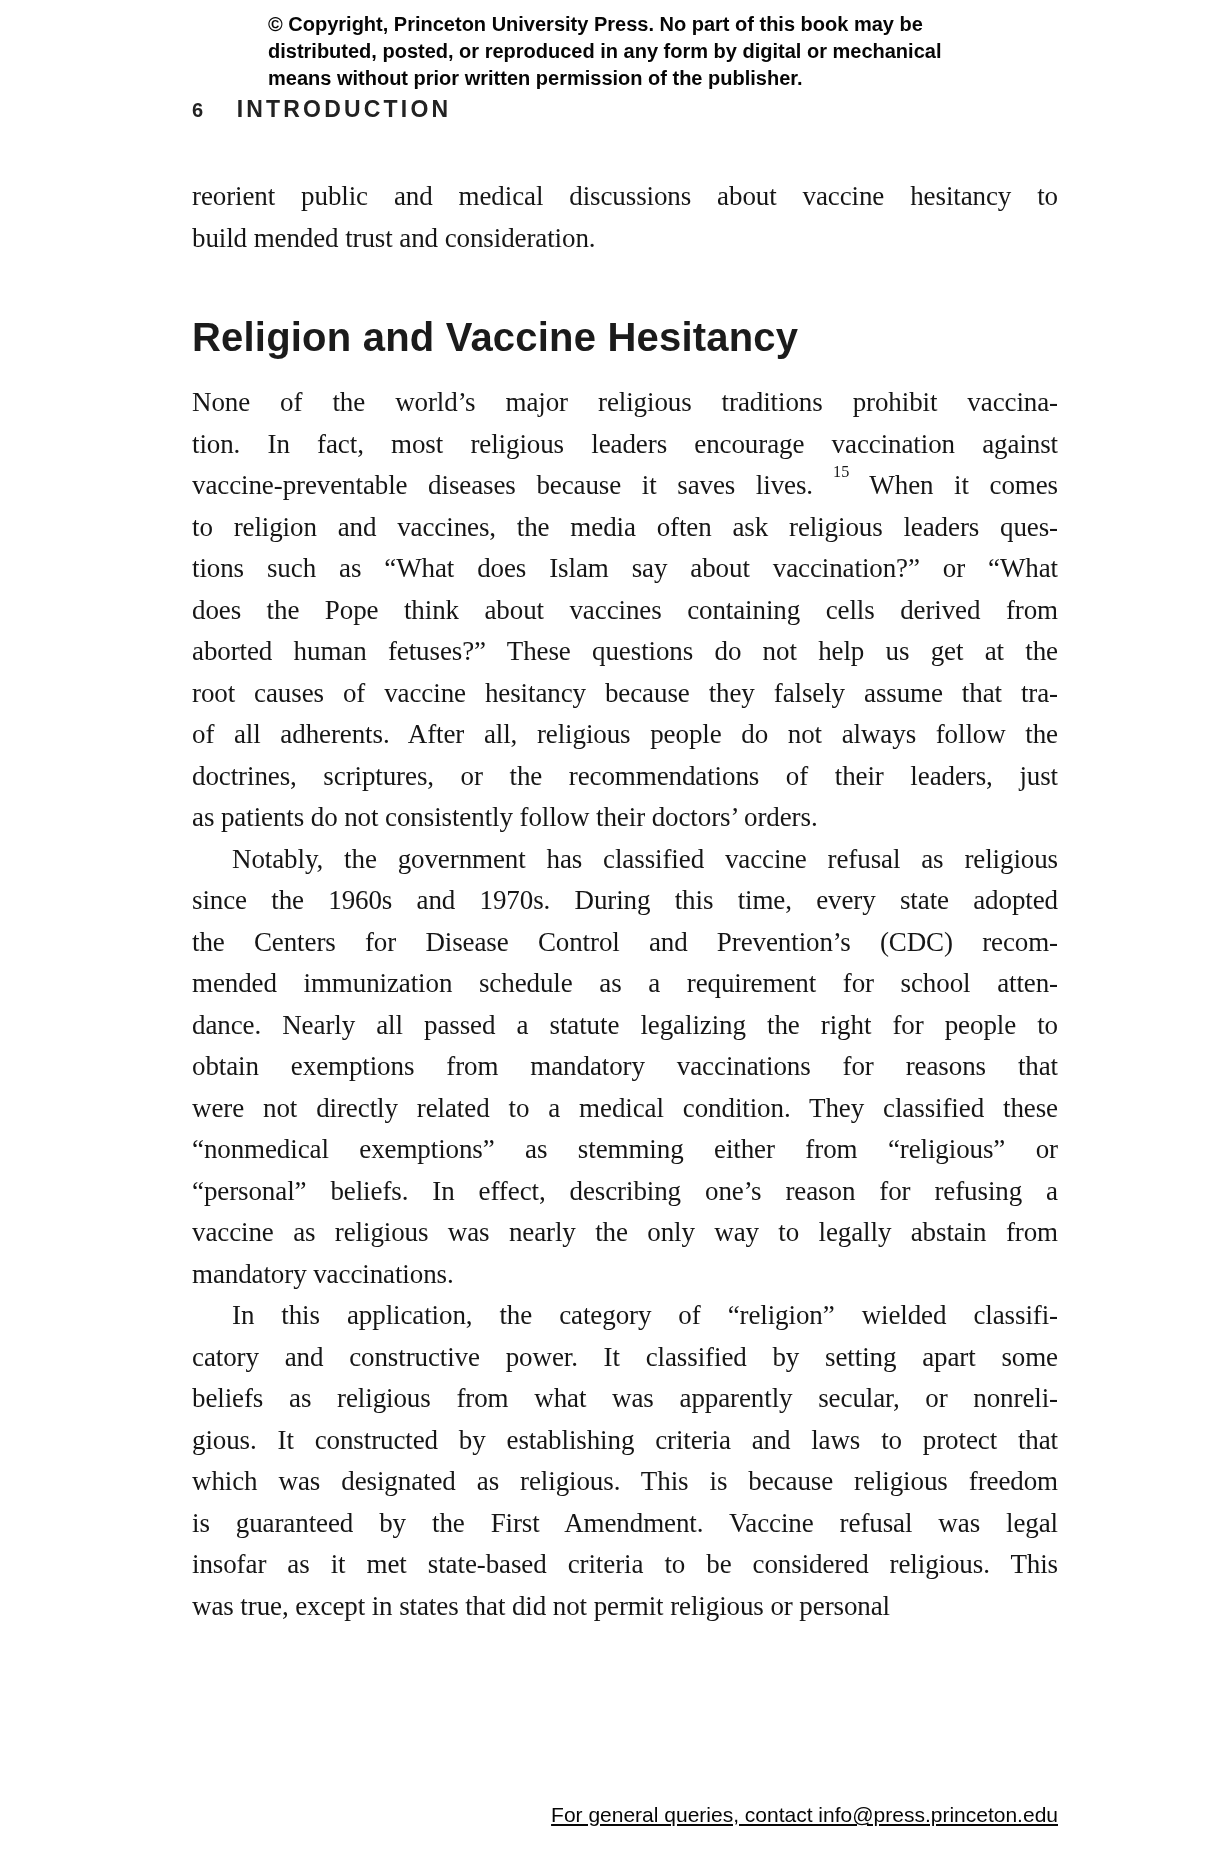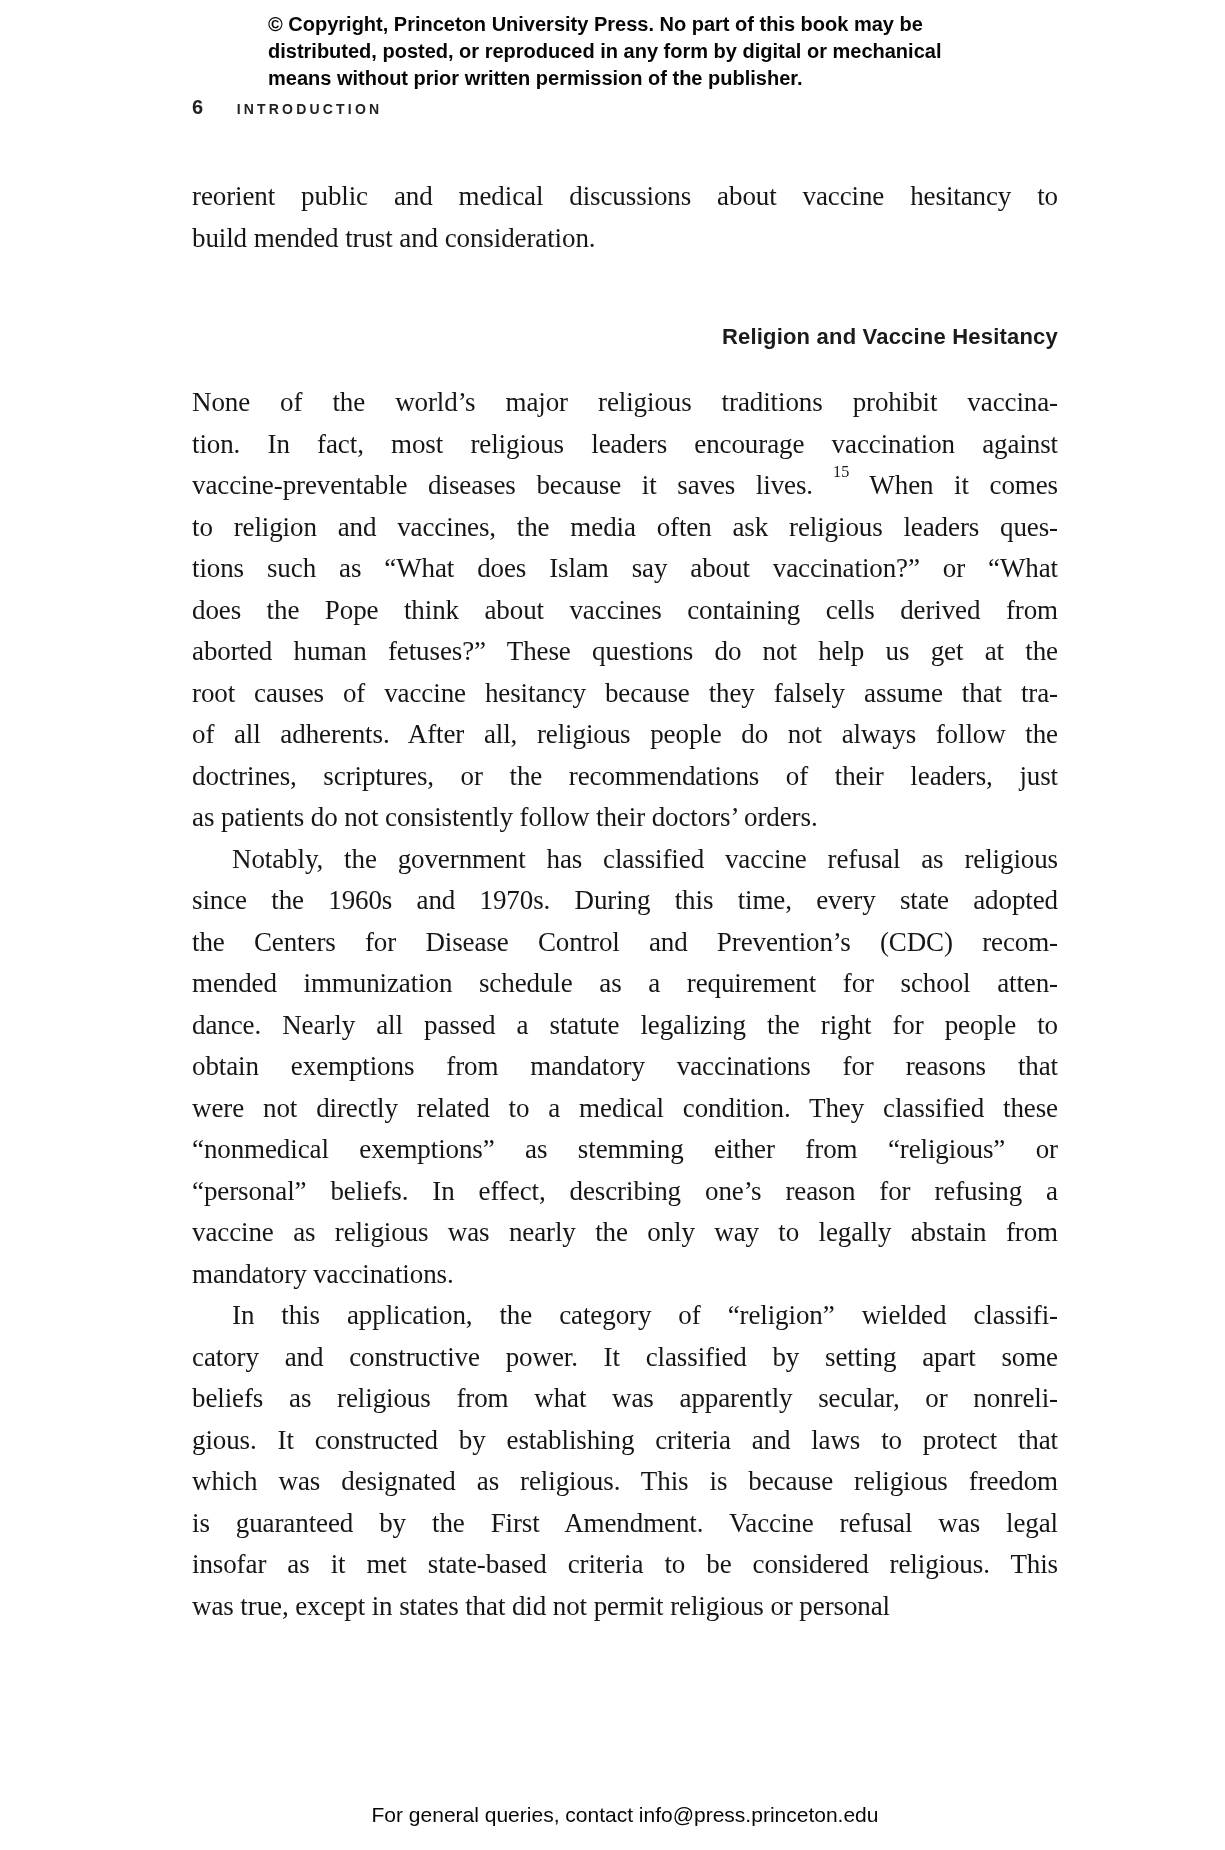--- a/index.html
+++ b/index.html
@@ -35,21 +35,21 @@
     font-family: "Liberation Sans", "DejaVu Sans", sans-serif;
     color: #222222;
     white-space: nowrap;
   }
   .page-number {
     font-size: 20px;
     font-weight: bold;
     letter-spacing: 0.5px;
   }
   .header-title {
-    font-size: 14px;
+    font-size: 23px;
     font-weight: bold;
     letter-spacing: 3.2px;
     margin-left: 33px;
   }
   .body-col {
     position: absolute;
     left: 192px;
     top: 176px;
     width: 866px;
     font-size: 27px;
@@ -64,46 +64,46 @@
   }
   .line.last {
     text-align: justify;
     text-align-last: auto;
   }
   .para.indent .line:first-child {
     text-indent: 40px;
   }
   .section-heading {
     font-family: "Liberation Sans", "DejaVu Sans", sans-serif;
-    font-size: 22px;
+    font-size: 40px;
     line-height: 36px;
     font-weight: bold;
     letter-spacing: 0.2px;
     color: #1b1b1b;
     margin: 60px 0 27px 0;
-    text-align: right;
   }
   .footnote-sup {
     font-size: 0.6em;
     line-height: 0;
     position: relative;
     top: -0.45em;
     letter-spacing: 0;
     margin-left: 20px;
   }
   .page-footer {
     position: absolute;
     left: 192px;
     top: 1801px;
     width: 866px;
-    text-align: center;
+    text-align: right;
     font-family: "Liberation Sans", "DejaVu Sans", sans-serif;
     font-size: 21px;
     line-height: 27px;
     color: #060606;
+    text-decoration: underline;
   }
 </style>
 </head>
 <body>
 
 <div class="page">
 
   <div class="copyright">
     <div class="copyright-line">© Copyright, Princeton University Press. No part of this book may be</div>
     <div class="copyright-line">distributed, posted, or reproduced in any form by digital or mechanical</div>

